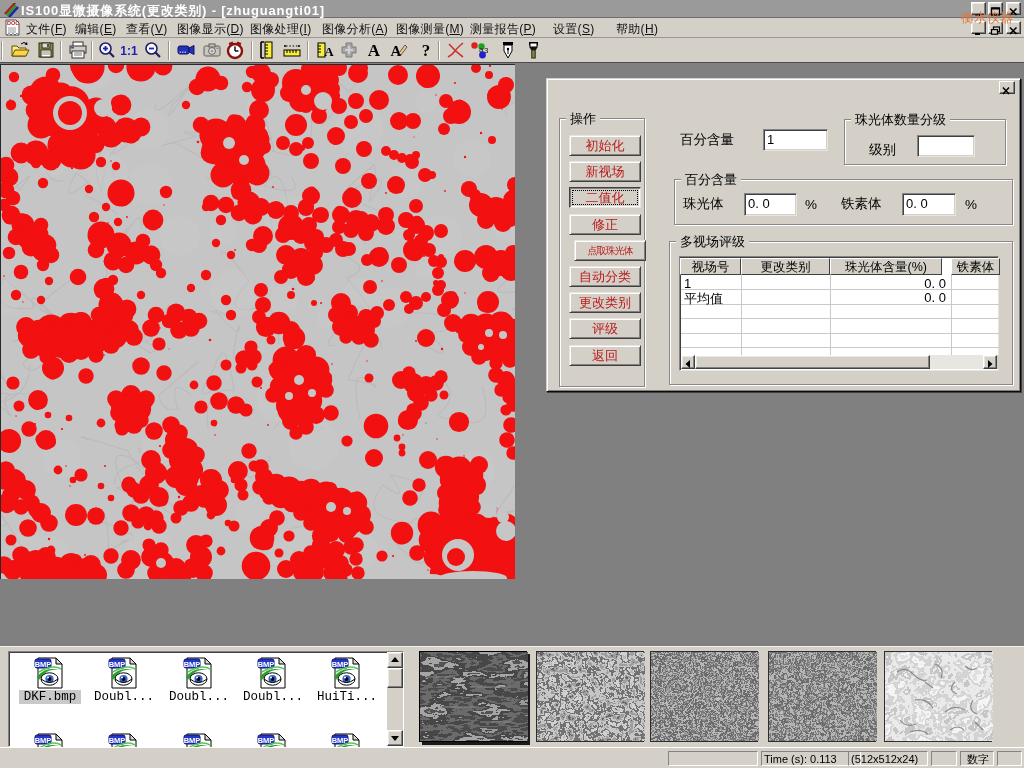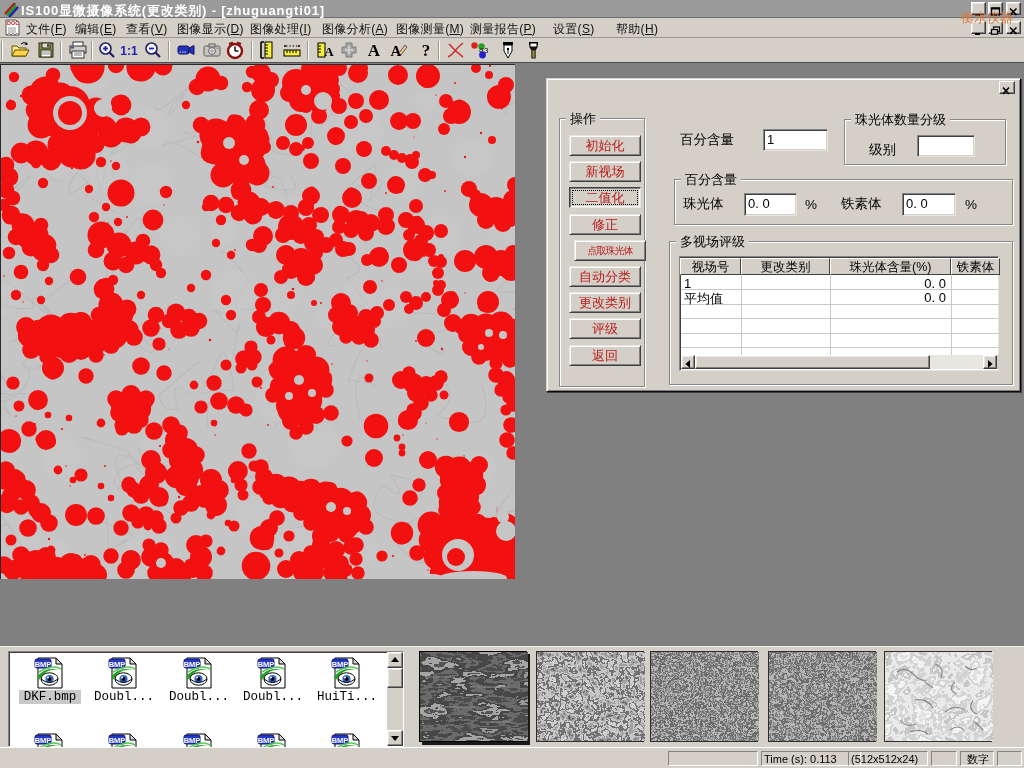--- a/index.html
+++ b/index.html
@@ -1760,21 +1760,21 @@
       <div class="lbl" style="left:258px;top:118px">%</div>
       <div class="lbl" style="left:294px;top:116px">铁素体</div>
       <div class="tb" style="left:355px;top:114px;width:54px;height:23px">0. 0</div>
       <div class="lbl" style="left:418px;top:118px">%</div>
       <div class="grp" style="left:122px;top:162px;width:344px;height:144px">
         <span>多视场评级</span>
       </div>
       <div id="tbl">
         <div class="th" style="left:0px;width:61px">视场号</div>
         <div class="th" style="left:61px;width:89px">更改类别</div>
-        <div class="th" style="left:150px;width:121px">珠光体含量(%)</div>
+        <div class="th" style="left:150px;width:112px">珠光体含量(%)</div>
         <div class="th" style="left:271px;width:49px">铁素体</div>
         <div class="gl" style="left:61px;top:18px;width:1px;height:82px"></div>
         <div class="gl" style="left:150px;top:18px;width:1px;height:82px"></div>
         <div class="gl" style="left:271px;top:18px;width:1px;height:82px"></div>
         <div class="gl" style="left:1px;top:32px;width:318px;height:1px"></div>
         <div class="gl" style="left:1px;top:47px;width:318px;height:1px"></div>
         <div class="gl" style="left:1px;top:61px;width:318px;height:1px"></div>
         <div class="gl" style="left:1px;top:76px;width:318px;height:1px"></div>
         <div class="gl" style="left:1px;top:90px;width:318px;height:1px"></div>
         <div class="cell" style="left:4px;top:19px">1</div>

